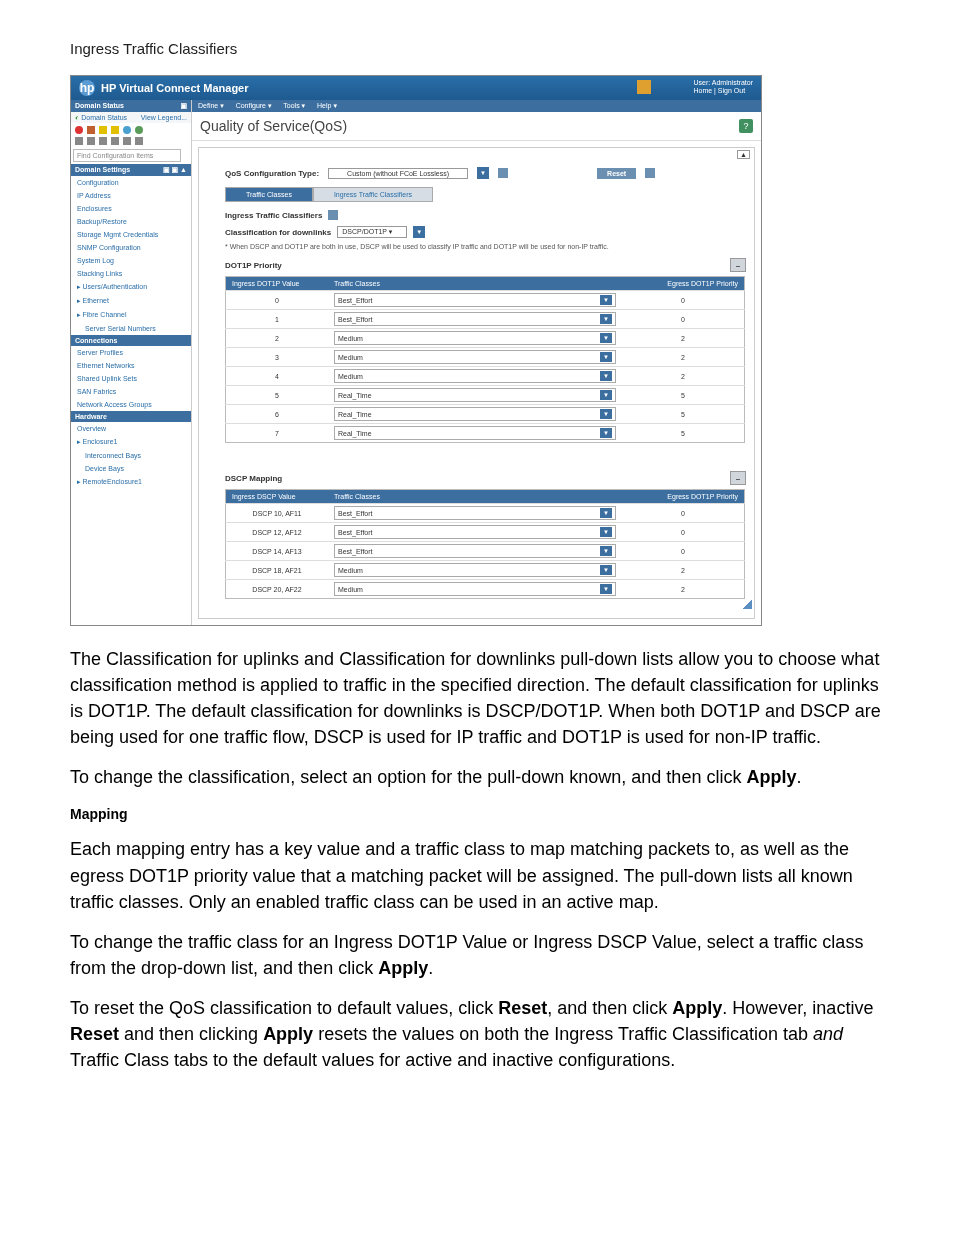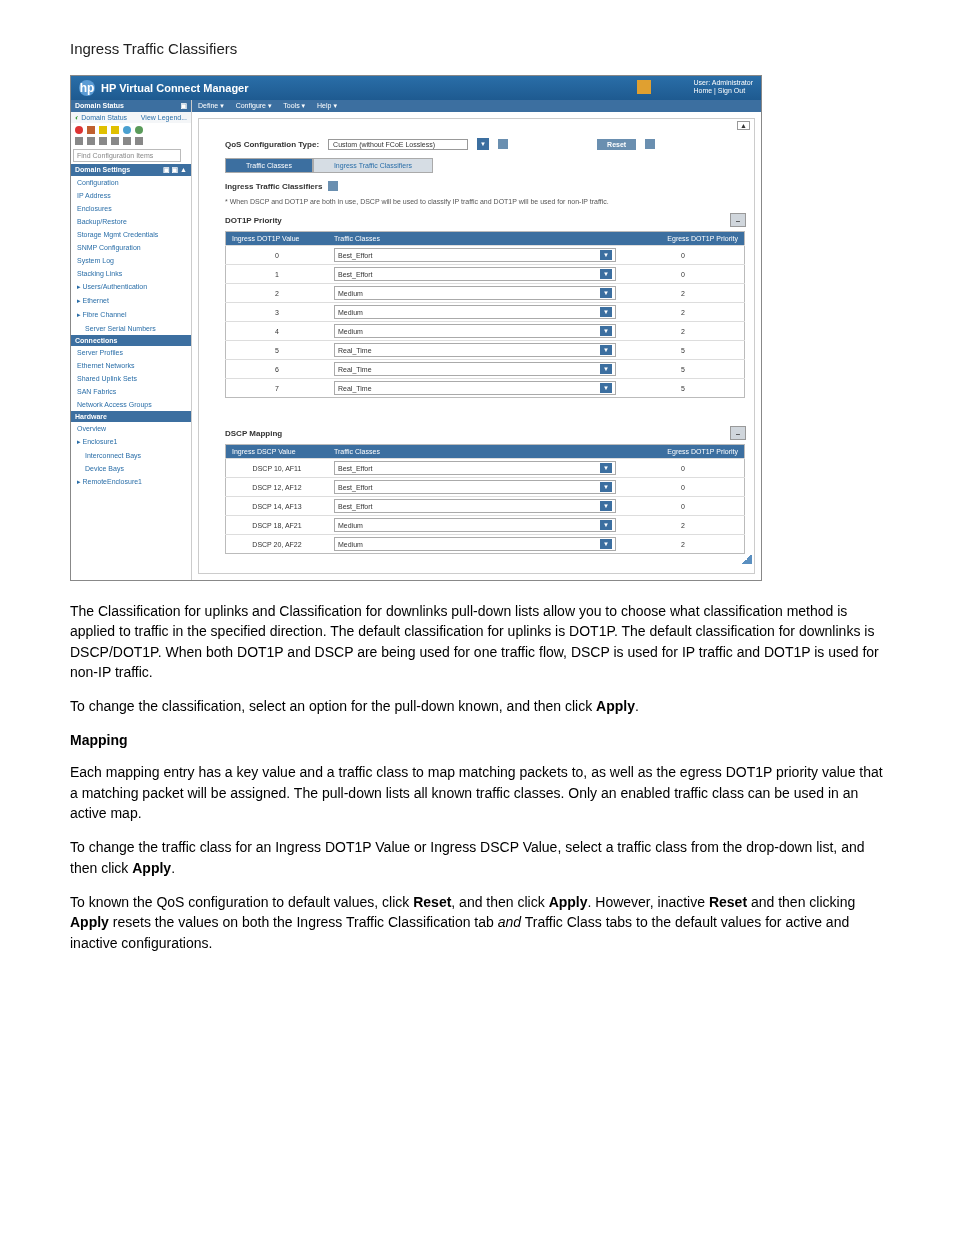--- a/index.html
+++ b/index.html
@@ -111,21 +111,21 @@
     border-bottom: 1px solid #ddd;
     display: flex; justify-content: space-between; align-items: center;
   }
   .ss-help-badge{
     width:14px;height:14px;background:#409060;color:#fff;
     display:inline-flex;align-items:center;justify-content:center;
     font-size:9px;border-radius:2px;
   }
   .ss-cfg-row{
     padding: 6px 8px 4px 26px; display:flex; align-items:center; gap:9px;
-    font-size:8px; font-weight:bold;
+    font-size:8px; font-weight:bold;text-align:center;
   }
   .ss-select{
     border:1px solid #999; padding:1px 4px; font-weight:normal;
     background:#fff; min-width:130px; font-size:7px;
   }
   .ss-dd-btn{
     width:12px;height:12px;background:#3c6fa0;display:inline-flex;
     align-items:center;justify-content:center;color:#fff;font-size:6px;
   }
   .ss-reset-btn{
@@ -184,21 +184,21 @@
   }
   .ss-cell-select .dd{
     width:12px;height:10px;background:#3c6fa0;color:#fff;
     display:inline-flex;align-items:center;justify-content:center;font-size:6px;
     margin-left:auto;
   }
   .th-col1{width:90px}
   .th-col2{}
   .th-col3{width:110px;text-align:right}
   .body-text{
-    font-size: 14px;
+    font-size: 18px;
     line-height: 1.45;
     margin: 14px 0;
     color: #000;
   }
   .body-heading{
     font-size: 14px;
     font-weight: bold;
     margin: 16px 0 8px 0;
   }
   .resize-grip{
@@ -281,40 +281,49 @@
       <div class="ss-item">▸ <span>RemoteEnclosure1</span></div>
     </div>
 
     <div class="ss-content">
       <div class="ss-menubar">
         <span>Define ▾</span>
         <span>Configure ▾</span>
         <span>Tools ▾</span>
         <span>Help ▾</span>
       </div>
+      <div class="ss-qos-title">
+        <span>Quality of Service(QoS)</span>
+        <span class="ss-help-badge">?</span>
+      </div>
 
       <div style="border:1px solid #ccc; margin:6px; padding-bottom:6px;">
         <div style="text-align:right;padding:2px 4px"><span style="border:1px solid #999;padding:0 2px;font-size:7px">▲</span></div>
         <div class="ss-cfg-row">
           <span>QoS Configuration Type:</span>
           <span class="ss-select">Custom (without FCoE Lossless)</span>
           <span class="ss-dd-btn">▼</span>
           <span class="ss-small-icon"></span>
           <span class="ss-reset-btn">Reset</span>
           <span class="ss-small-icon"></span>
         </div>
         <div class="ss-tabs">
           <div class="ss-tab active">Traffic Classes</div>
           <div class="ss-tab">Ingress Traffic Classifiers</div>
         </div>
 
         <div class="ss-section-label">
           <span>Ingress Traffic Classifiers</span>
           <span class="ss-small-icon"></span>
         </div>
+        <div class="ss-field-row">
+          <span>Classification for downlinks</span>
+          <span class="ss-select">DSCP/DOT1P ▾</span>
+          <span class="ss-dd-btn">▼</span>
+        </div>
         <div class="ss-note">* When DSCP and DOT1P are both in use, DSCP will be used to classify IP traffic and DOT1P will be used for non-IP traffic.</div>
 
         <div class="ss-map-header">
           <span>DOT1P Priority</span>
           <span class="ss-collapse">–</span>
         </div>
         <table class="ss-table">
           <tbody>
               <tr>
             <th class="th-col1">Ingress DOT1P Value</th>
@@ -485,14 +494,14 @@
 
 <div class="body-heading">Mapping</div>
 
 <p class="body-text">Each mapping entry has a key value and a traffic class to map matching packets to, as well as the egress DOT1P priority value that a matching packet will be assigned. The pull-down lists all known traffic classes. Only an enabled traffic class can be used in an active map.</p>
 
 <p class="body-text">
   <span>To change the traffic class for an Ingress DOT1P Value or Ingress DSCP Value, select a traffic class from the drop-down list, and then click </span><b>Apply</b><span>.</span>
 </p>
 
 <p class="body-text">
-  <span>To known the QoS configuration to default values, click </span><b>Reset</b><span>, and then click </span><b>Apply</b><span>. However, inactive </span><b>Reset</b><span> and then clicking </span><b>Apply</b><span> resets the values on both the Ingress Traffic Classification tab </span><i>and</i><span> Traffic Class tabs to the default values for active and inactive configurations.</span>
+  <span>To reset the QoS classification to default values, click </span><b>Reset</b><span>, and then click </span><b>Apply</b><span>. However, inactive </span><b>Reset</b><span> and then clicking </span><b>Apply</b><span> resets the values on both the Ingress Traffic Classification tab </span><i>and</i><span> Traffic Class tabs to the default values for active and inactive configurations.</span>
 </p>
 
 </body></html>

